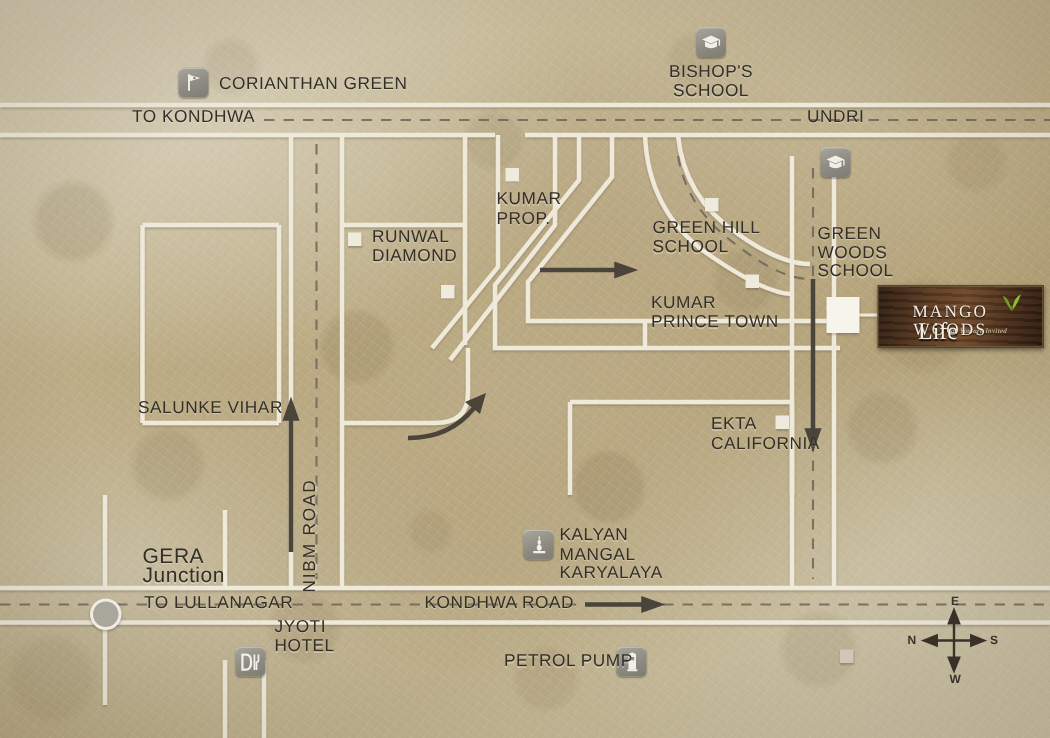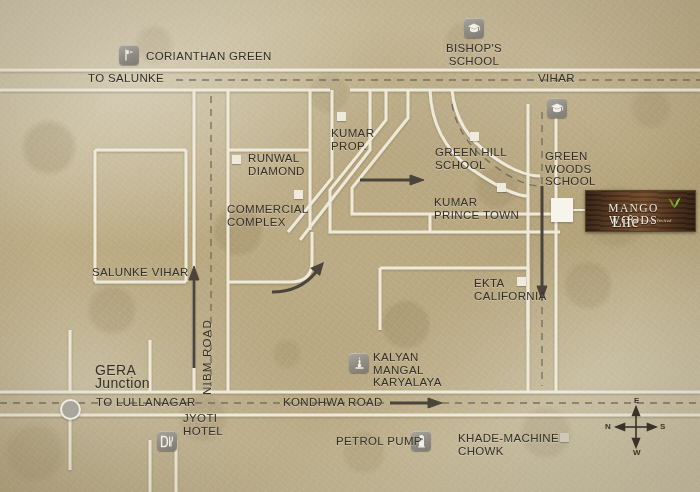--- a/index.html
+++ b/index.html
@@ -260,22 +260,22 @@
 
       <g>
         <line x1="390" y1="403" x2="430" y2="403" stroke-width="3"></line>
         <polygon points="442,403 428,398 428,408"></polygon>
       </g>
     </g>
   </svg>
 
   <div class="vignette"></div>
 
-  <div class="lbl" style="left:88px; top:72px;">TO SALUNKE</div>
-  <div class="lbl" style="left:538px; top:72px;">VIHAR</div>
+  <div class="lbl" style="left:88px; top:72px;">TO KONDHWA</div>
+  <div class="lbl" style="left:538px; top:72px;">UNDRI</div>
   <div class="lbl vert" style="left:201px; top:395px;">NIBM ROAD</div>
   <div class="lbl" style="left:96px; top:396px;">TO LULLANAGAR</div>
   <div class="lbl" style="left:283px; top:396px;">KONDHWA ROAD</div>
 
   <div class="chip" style="left:119px; top:45px;">
     <svg width="14" height="14" viewBox="0 0 14 14">
       <path d="M4 1.5 L4 12.5" stroke="#f2efe6" stroke-width="1.3" fill="none"></path>
       <path d="M4.6 2 L11.5 4 L4.6 6.2 Z" fill="#f2efe6"></path>
       <circle cx="7.6" cy="4" r="0.9" fill="#8d8b82"></circle>
     </svg>
@@ -337,35 +337,31 @@
 WOODS
 SCHOOL</div>
   <div class="lbl" style="left:435px; top:146px;">GREEN HILL
 SCHOOL</div>
   <div class="lbl" style="left:331px; top:127px;">KUMAR
 PROP.</div>
   <div class="lbl" style="left:434px; top:196px;">KUMAR
 PRINCE TOWN</div>
   <div class="lbl" style="left:248px; top:152px;">RUNWAL
 DIAMOND</div>
-  <div class="lbl" style="left:227px; top:203px;">COMMERCIAL
-COMPLEX</div>
   <div class="lbl" style="left:92px; top:266px;">SALUNKE VIHAR</div>
   <div class="lbl" style="left:474px; top:277px;">EKTA
 CALIFORNIA</div>
   <div class="lbl mixed" style="left:95px; top:364px;">GERA
 Junction</div>
   <div class="lbl" style="left:373px; top:351px;">KALYAN
 MANGAL
 KARYALAYA</div>
   <div class="lbl" style="left:183px; top:412px;">JYOTI
 HOTEL</div>
   <div class="lbl" style="left:336px; top:435px;">PETROL PUMP</div>
-  <div class="lbl" style="left:458px; top:432px;">KHADE-MACHINE
-CHOWK</div>
 
   <div id="roundabout"></div>
 
   <div id="site-marker"></div>
 
   <div id="mango-logo">
     <div class="mw-title">MANGO WOODS</div>
     <div class="mw-life">Life</div>
     <div class="mw-tag">as You are Invited</div>
     <span class="mw-leaf">

